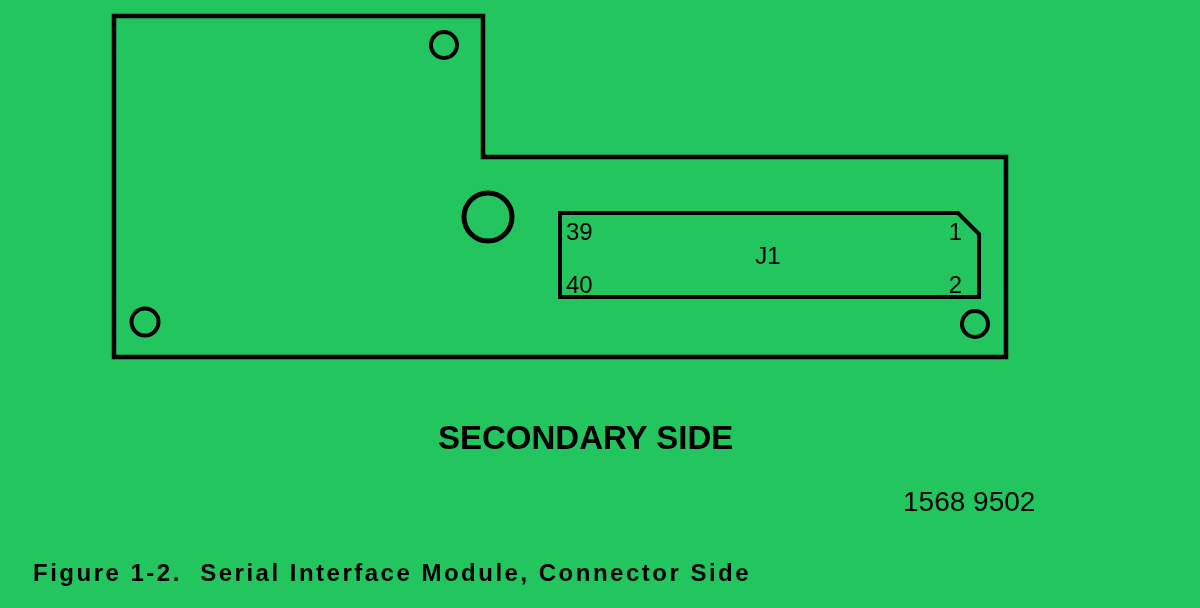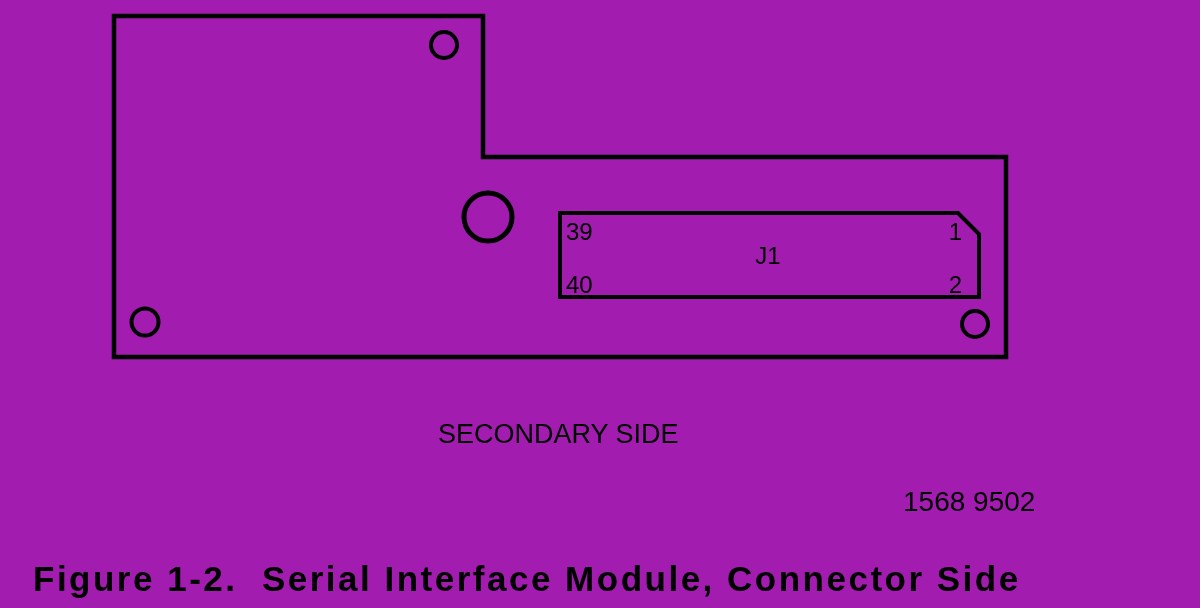--- a/index.html
+++ b/index.html
@@ -4,21 +4,21 @@
 <style>
   html, body {
     margin: 0;
     padding: 0;
     background: #ffffff;
   }
   .page {
     position: relative;
     width: 1200px;
     height: 608px;
-    background: #a21caf;
+    background: #22c55e;
     overflow: hidden;
     font-family: "Liberation Sans", sans-serif;
     color: #000000;
   }
   .diagram {
     position: absolute;
     left: 0;
     top: 0;
   }
   .board-outline {
@@ -41,38 +41,39 @@
   }
   .pin-label, .designator-label {
     font-family: "Liberation Sans", sans-serif;
     font-size: 24px;
     fill: #000000;
   }
   .side-label {
     position: absolute;
     left: 438px;
     top: 421px;
-    font-size: 27px;
+    font-size: 33px;
     line-height: 1;
     letter-spacing: 0px;
     white-space: pre;
+    font-weight: bold;
   }
   .id-number {
     position: absolute;
     left: 903px;
     top: 488px;
     font-size: 28px;
     line-height: 1;
     white-space: pre;
   }
   .caption {
     position: absolute;
     left: 33px;
     top: 561px;
-    font-size: 35px;
+    font-size: 24px;
     font-weight: bold;
     line-height: 1;
     letter-spacing: 2.5px;
     white-space: pre;
   }
 </style>
 </head>
 <body>
 
 <div class="page">

